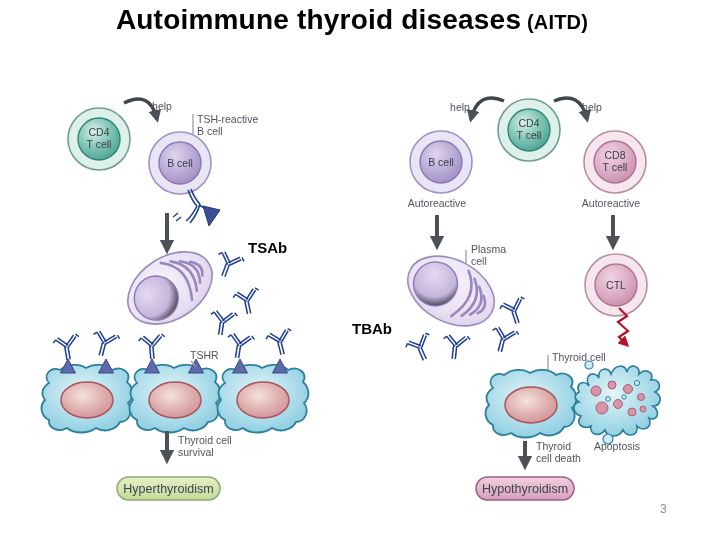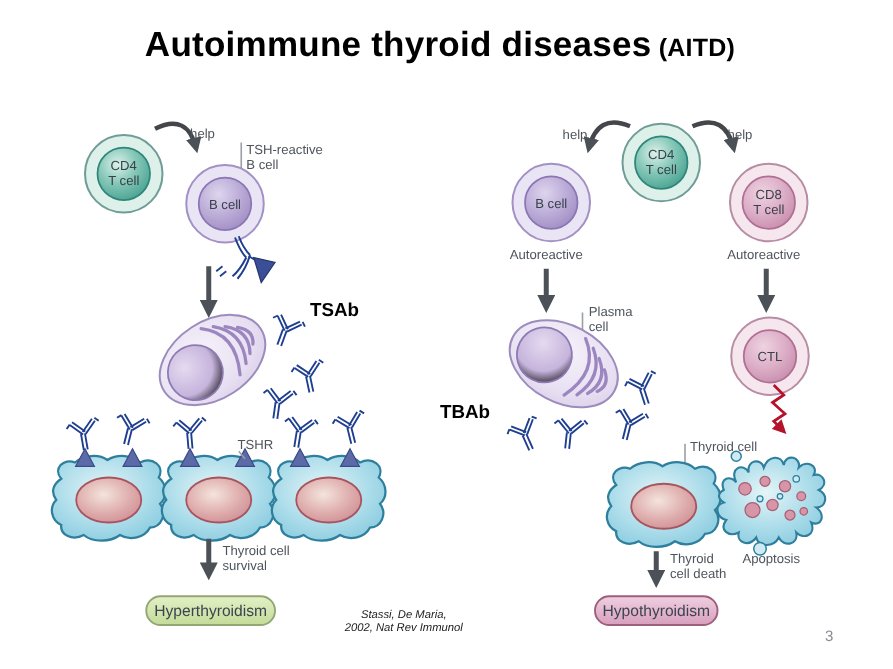--- a/index.html
+++ b/index.html
@@ -1,18 +1,18 @@
 <!DOCTYPE html>
 <html><head>
 <meta charset="utf-8">
 <style>
   html,body{margin:0;padding:0;background:#ffffff;}
   .slide{position:relative;width:714px;height:535px;background:#ffffff;overflow:hidden;
          font-family:"Liberation Sans",sans-serif;}
-  .title{position:absolute;top:20px;left:0;width:704px;text-align:center;
+  .title{position:absolute;top:4px;left:0;width:704px;text-align:center;
          font-weight:bold;color:#000;font-size:28px;letter-spacing:.2px;white-space:nowrap;}
   .title .suffix{font-size:20px;}
   .heading{position:absolute;top:66px;text-align:center;white-space:nowrap;}
   .heading .u{display:inline-block;font-weight:bold;font-size:19px;color:#000;
               border-bottom:2px solid #000;padding-bottom:1px;}
   .heading.gd{left:60px;width:270px;}
   .heading.ht{left:377px;width:270px;}
   .citation{position:absolute;left:258px;top:486px;width:130px;text-align:center;
             font-size:9px;font-style:italic;color:#1a1a1a;line-height:11px;}
   .pagenum{position:absolute;left:660px;top:502px;font-size:12px;color:#8a8a95;}
@@ -281,20 +281,16 @@
     <g>
       <rect x="476" y="477" width="98" height="23" rx="11.5" fill="url(#gPinkBox)" stroke="#9d5f7d" stroke-width="1.5"></rect>
       <text class="boxt" x="525" y="493">Hypothyroidism</text>
     </g>
   </g>
 </svg>
 
 <div class="title"><span>Autoimmune thyroid diseases</span><span class="suffix"> (AITD)</span></div>
 
 
-<div class="citation">
-  <div>Stassi, De Maria,</div>
-  <div>2002, Nat Rev Immunol</div>
+
+<div class="pagenum">3</div>
+
 </div>
 
-<div class="pagenum">3</div>
-
-</div>
-
 </body></html>

